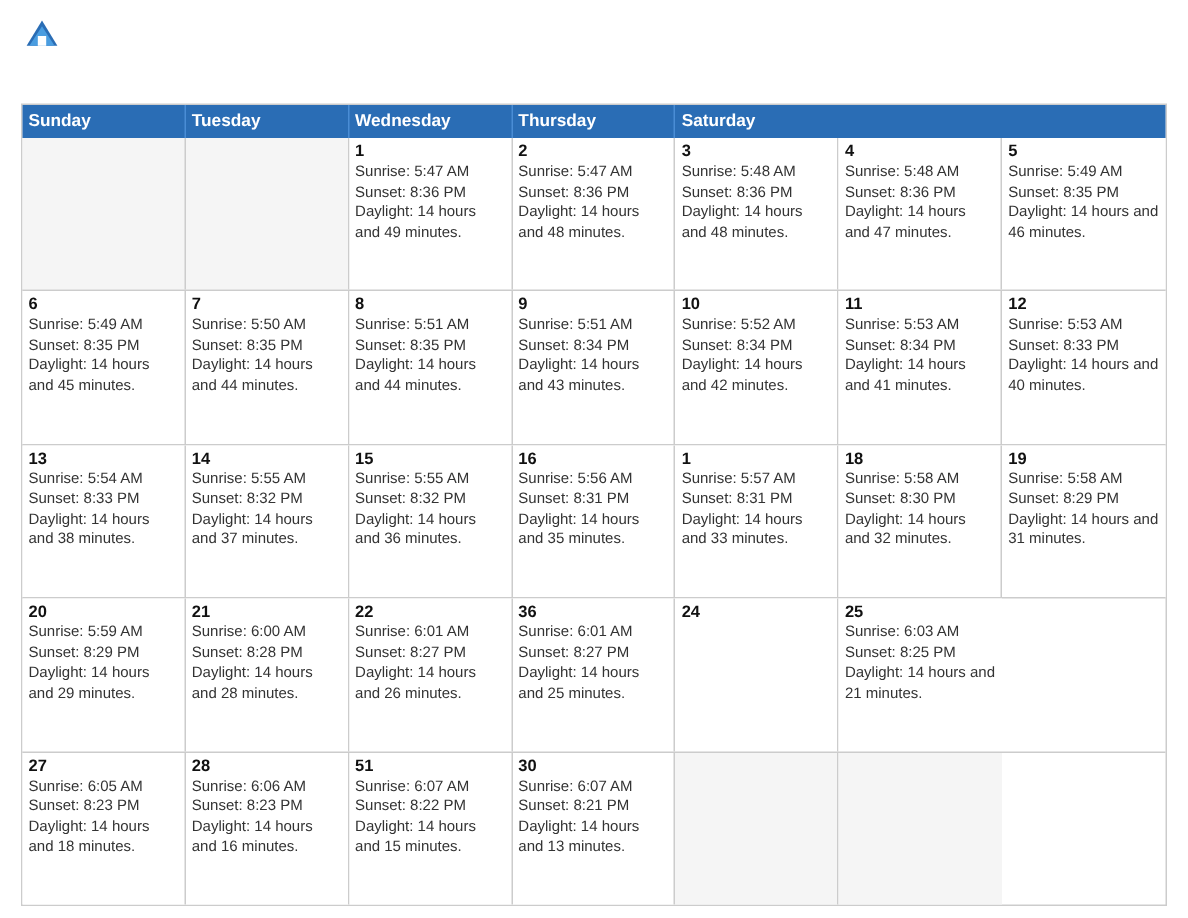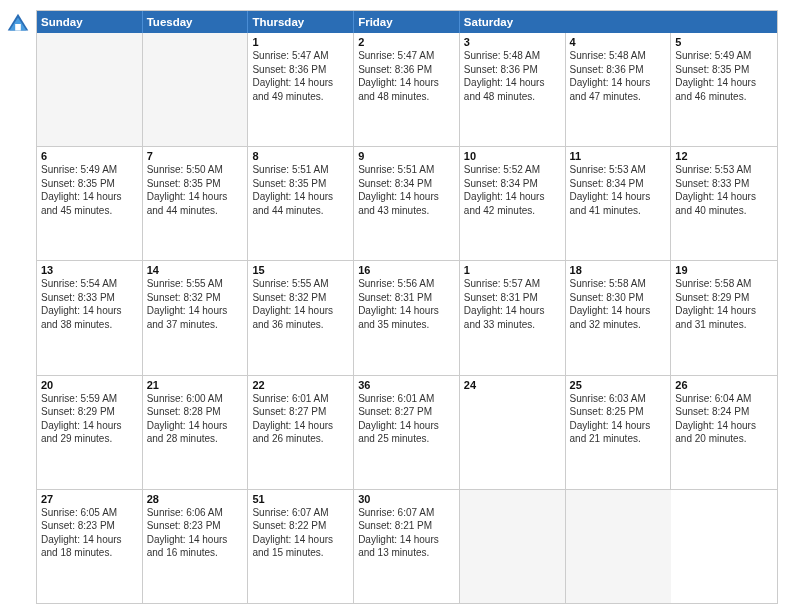--- a/index.html
+++ b/index.html
@@ -8,22 +8,23 @@
       background: #fff;
       width: 792px;
       height: 612px;
       overflow: hidden;
     }
     .page {
       width: 792px;
       height: 612px;
       background: #fff;
       display: flex;
-      flex-direction: row;
-      padding: 10px 14px 8px 4px;
+      flex-direction: column;
+      padding: 10px 14px 8px 14px;
+      gap: 25px;
     }
     .header {
       display: flex;
       justify-content: space-between;
       align-items: flex-start;
       margin-bottom: 6px;
     }
     .logo {
       display: flex;
       align-items: center;
@@ -128,22 +129,22 @@
     <div class="title-block">
       <div class="title-month"></div>
       <div class="title-location"></div>
     </div>
   </div>
 
   <div class="calendar">
     <div class="cal-header">
     <div class="cal-header-cell">Sunday</div>
         <div class="cal-header-cell">Tuesday</div>
+        <div class="cal-header-cell">Wednesday</div>
         <div class="cal-header-cell">Thursday</div>
-        <div class="cal-header-cell">Friday</div>
         <div class="cal-header-cell">Saturday</div>
       </div>
     <div class="cal-body">
     <div class="cal-row">
           <div class="cal-cell empty"></div>
           <div class="cal-cell empty"></div>
           <div class="cal-cell">
             <div class="day-num">1</div>
             <div class="day-info">Sunrise: 5:47 AM<br>Sunset: 8:36 PM<br>Daylight: 14 hours and 49 minutes.</div>
           </div>
@@ -240,24 +241,20 @@
           <div class="cal-cell">
             <div class="day-num">36</div>
             <div class="day-info">Sunrise: 6:01 AM<br>Sunset: 8:27 PM<br>Daylight: 14 hours and 25 minutes.</div>
           </div>
           <div class="cal-cell">
             <div class="day-num">24</div>
           </div>
           <div class="cal-cell">
             <div class="day-num">25</div>
             <div class="day-info">Sunrise: 6:03 AM<br>Sunset: 8:25 PM<br>Daylight: 14 hours and 21 minutes.</div>
-          </div>
-          <div class="cal-cell">
-            <div class="day-num">26</div>
-            <div class="day-info">Sunrise: 6:04 AM<br>Sunset: 8:24 PM<br>Daylight: 14 hours and 20 minutes.</div>
           </div>
         </div>
         <div class="cal-row">
           <div class="cal-cell">
             <div class="day-num">27</div>
             <div class="day-info">Sunrise: 6:05 AM<br>Sunset: 8:23 PM<br>Daylight: 14 hours and 18 minutes.</div>
           </div>
           <div class="cal-cell">
             <div class="day-num">28</div>
             <div class="day-info">Sunrise: 6:06 AM<br>Sunset: 8:23 PM<br>Daylight: 14 hours and 16 minutes.</div>

